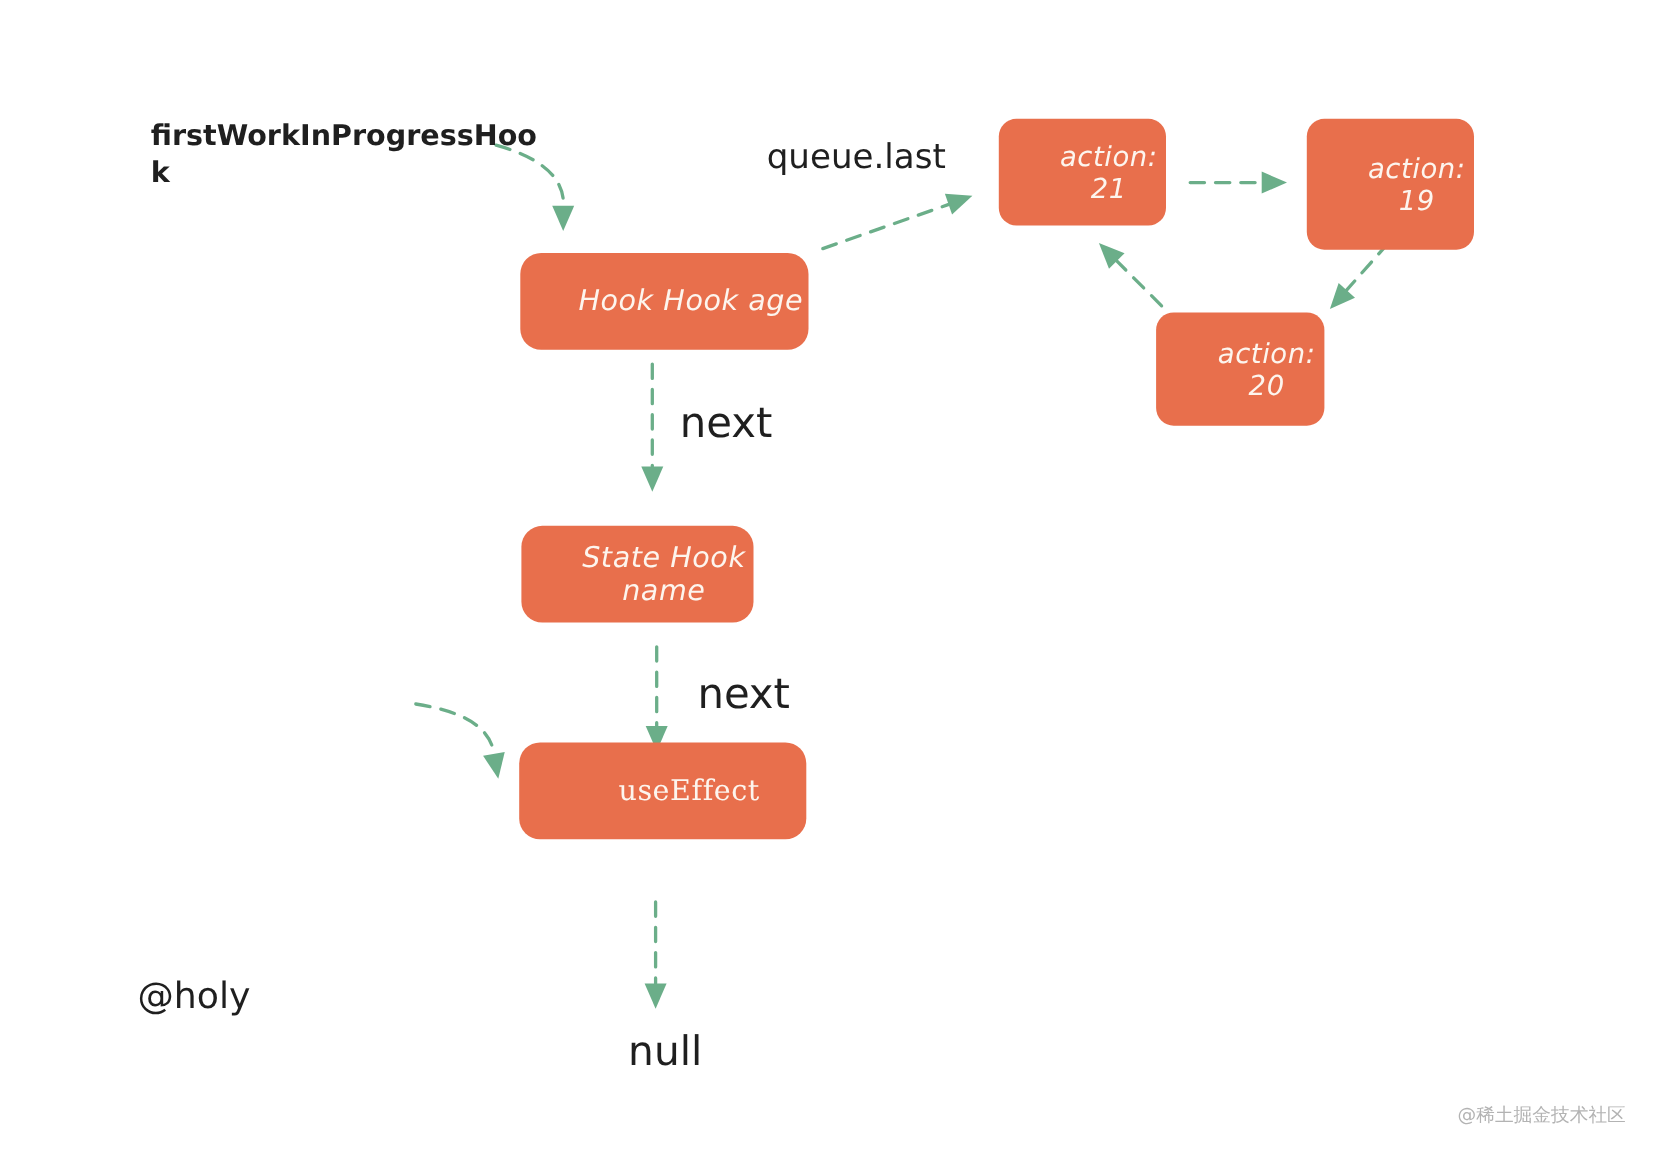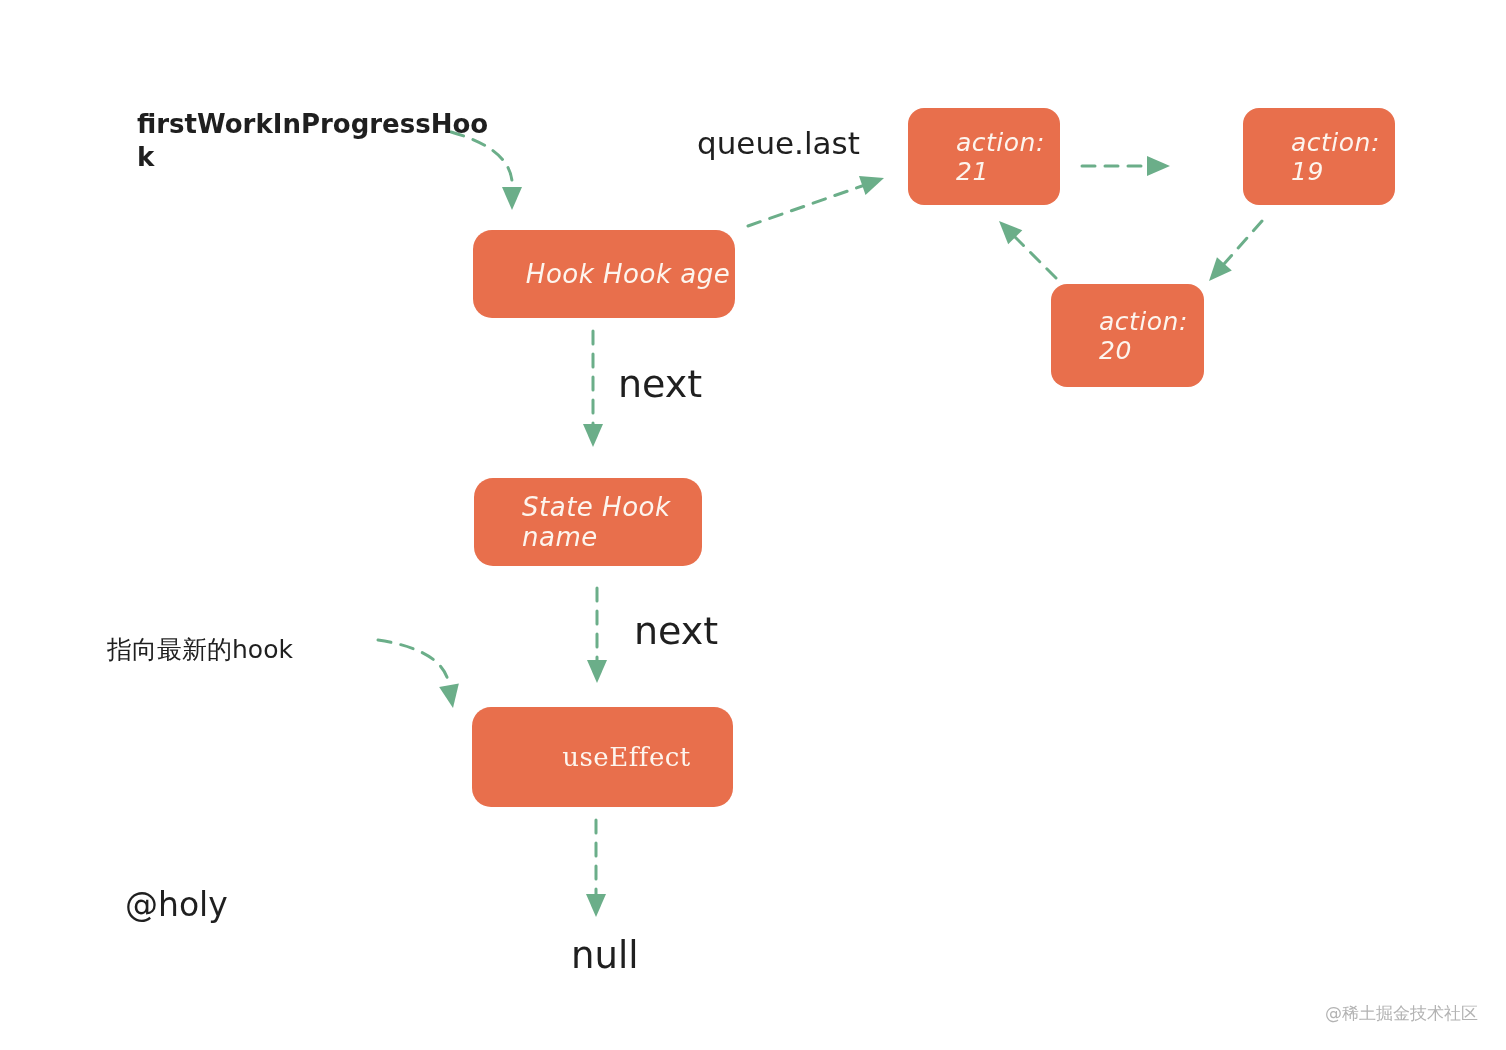--- a/index.html
+++ b/index.html
@@ -21,20 +21,21 @@
   
   .node {
     position: absolute;
     display: flex; align-items: center; justify-content: center;
     background: var(--node-fill, #e86f4c);
     color: var(--node-text, #fdf5ee);
     border-radius: 19px;
     font-style: italic;
     font-size: 26px;
     letter-spacing: 0.5px;
+    text-align: center;
     box-sizing: border-box;
     padding-left: 48px;
   }
   .node.small { font-size: 25px; border-radius: 16px; }
   .node.serif {
     font-style: normal;
     font-family: "DejaVu Serif", serif;
     letter-spacing: 0.5px;
   }
 
@@ -105,40 +106,39 @@
   <g>
     <path class="arrow-line" d="M 596 820 L 596 894"></path>
     <polygon class="arrow-head" points="-23,-10 0,0 -23,10" transform="translate(596,917) rotate(90)"></polygon>
   </g>
 </svg>
 
 <div class="node" style="left:473px; top:230px; width:262px; height:88px;">Hook Hook age</div>
 
 <div class="node small" style="left:908px; top:108px; width:152px; height:97px;">action: 21</div>
 
-<div class="node small" style="left:1243px; top:108px; width:152px; height:97px;">action: 19</div>
+<div class="node small" style="left:1188px; top:108px; width:152px; height:119px;">action: 19</div>
 
 <div class="node small" style="left:1051px; top:284px; width:153px; height:103px;">action: 20</div>
 
-<div class="node" style="left:474px; top:478px; width:228px; height:88px;">State Hook name</div>
+<div class="node" style="left:474px; top:478px; width:211px; height:88px;">State Hook name</div>
 
-<div class="node serif" style="left:472px; top:707px; width:261px; height:100px;">useEffect</div>
+<div class="node serif" style="left:472px; top:675px; width:261px; height:88px;">useEffect</div>
 
 <div class="ann mid" style="left:137px; top:108px;font-weight:bold;">
   <div>firstWorkInProgressHoo</div>
   <div>k</div>
 </div>
 
 <div class="ann big" style="left:697px; top:124px;">queue.last</div>
 
 <div class="ann next" style="left:618px; top:361px;">next</div>
 
 <div class="ann next" style="left:634px; top:608px;">next</div>
 
 <div class="ann mid" style="left:107px; top:628px;">
-  <div style="margin-top:6px; font-size:25px;">指向最新的hook</div>
 </div>
 
 <div class="ann big" style="left:125px; top:884px; font-size:33px;">@holy</div>
 
 <div class="ann big" style="left:571px; top:933px; font-size:37px;">null</div>
 
 <div class="watermark" style="right:28px; top:1002px;">@稀土掘金技术社区</div>
 
 </body></html>

